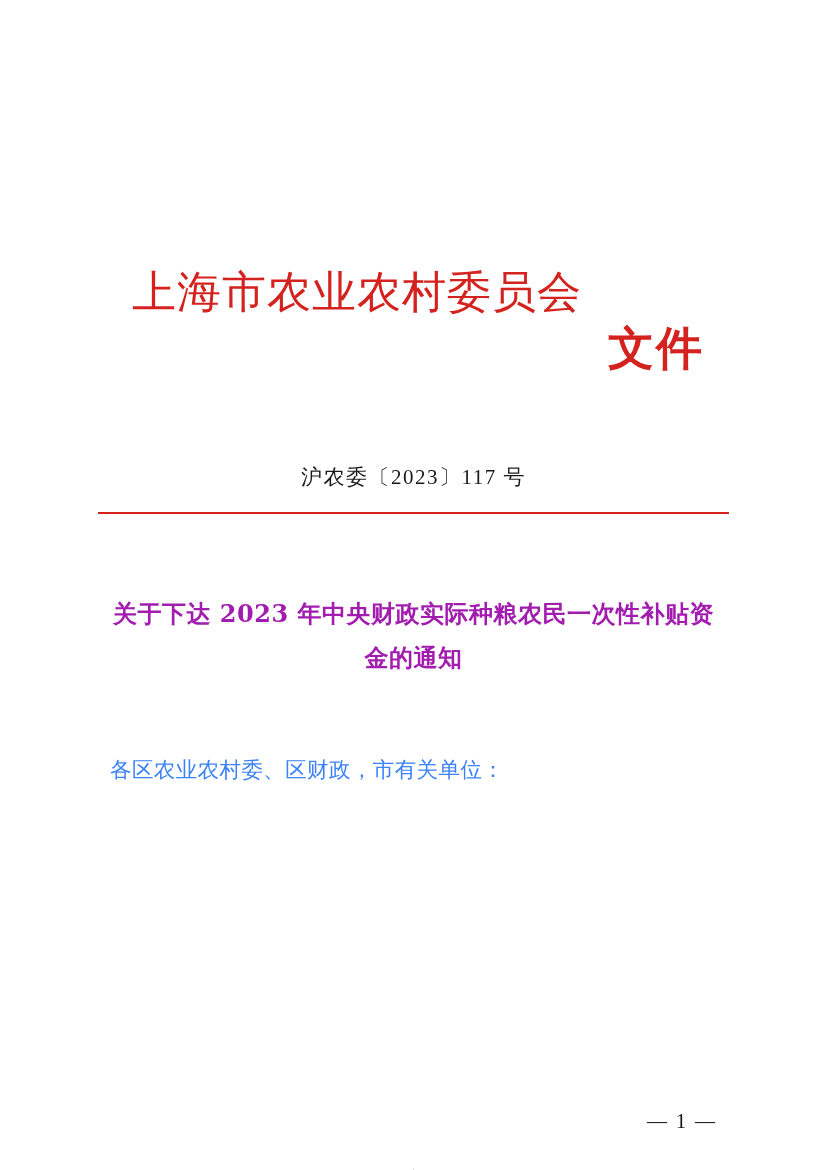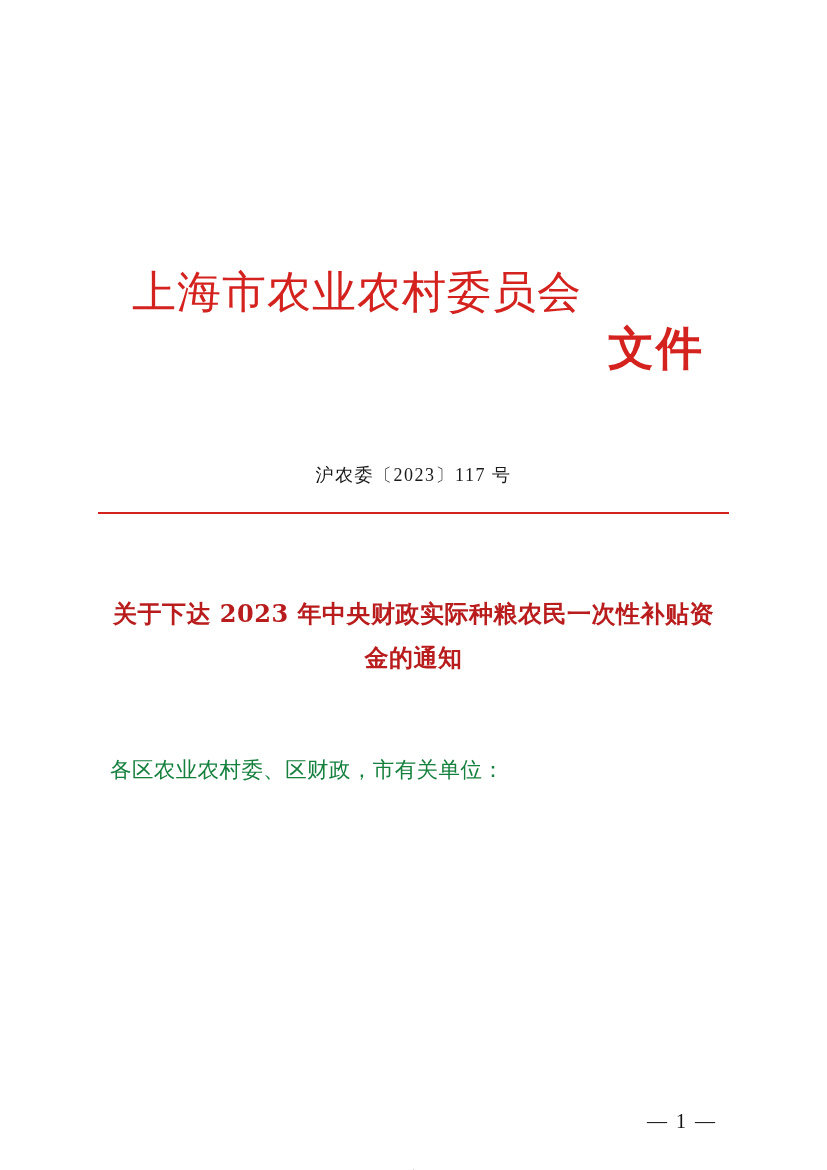--- a/index.html
+++ b/index.html
@@ -67,21 +67,21 @@
   }
 
   
   .doc-number {
     position: absolute;
     left: 0;
     right: 0;
     top: 463px;
     text-align: center;
     font-family: "Liberation Serif", "DejaVu Serif", serif;
-    font-size: 18px;
+    font-size: 21px;
     letter-spacing: 1.5px;
     color: #1a1a1a;
   }
 
   
   .red-rule {
     position: absolute;
     left: 98px;
     right: 98px;
     top: 512px;
@@ -93,34 +93,34 @@
   .doc-title {
     position: absolute;
     left: 110px;
     right: 110px;
     top: 592px;
     text-align: center;
     font-family: "DejaVu Serif", "Liberation Serif", serif;
     font-weight: bold;
     font-size: 24px;
     line-height: 44px;
-    color: #b91c1c;
+    color: #a21caf;
     letter-spacing: 0.5px;
   }
 
   
   .body-block {
     position: absolute;
     left: 110px;
     width: 612px;
     top: 748px;
     font-family: "Liberation Serif", "DejaVu Serif", serif;
     font-size: 21.5px;
     line-height: 44px;
-    color: #15803d;
+    color: #3b82f6;
     text-align: justify;
     text-justify: inter-ideograph;
     letter-spacing: 0.4px;
   }
   .salutation {
     margin: 0 0 0 0;
   }
   .para {
     margin: 0;
     text-indent: 2em;

